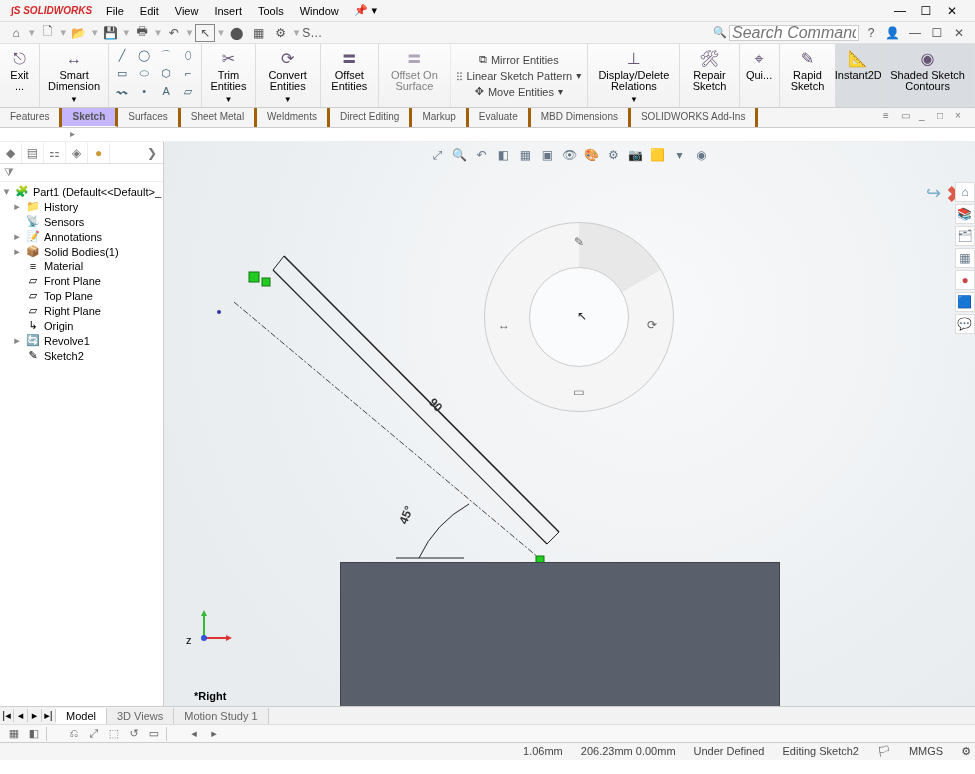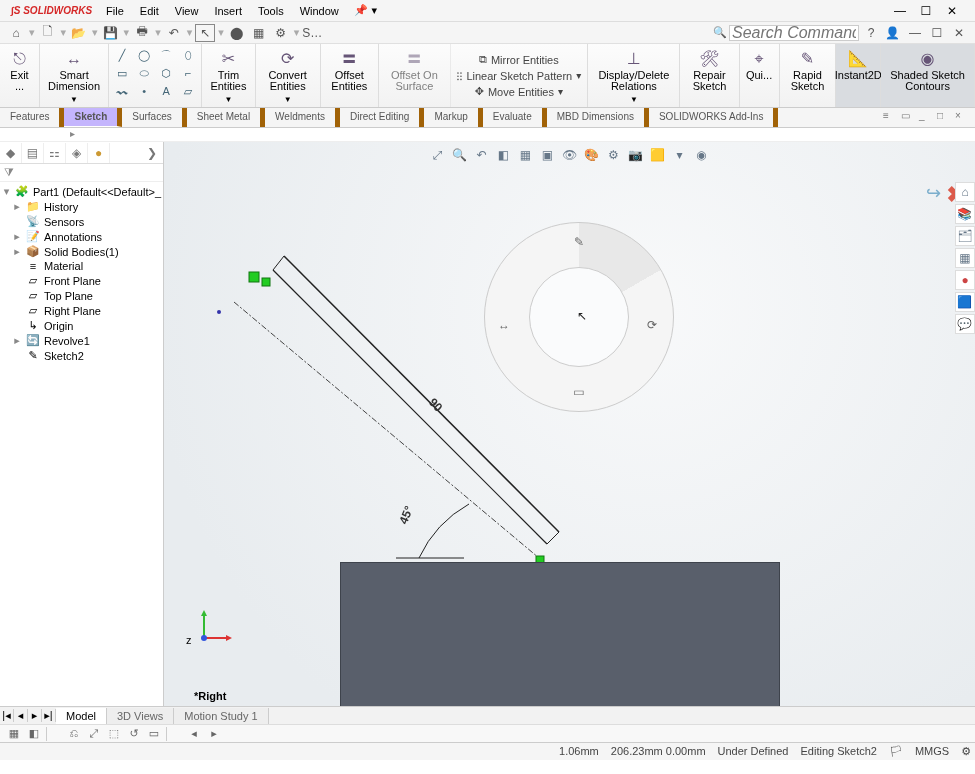--- a/index.html
+++ b/index.html
@@ -17,21 +17,21 @@
   .search-box input { width: 130px; height:16px; border:1px solid #ccc; padding:0 2px; font-size:16px; color:#888; font-style:italic; }
   .ribbon { height: 64px; background: linear-gradient(#fcfcfc,#f2f2f2); border-bottom: 1px solid #ccc; display:flex; }
   .rgroup { border-right: 1px solid #ddd; padding: 2px 4px; display:flex; flex-direction:column; align-items:center; justify-content:flex-start; gap:2px; }
   .rgroup.big { min-width:40px; }
   .rbtn-big { display:flex; flex-direction:column; align-items:center; gap:2px; padding:2px 4px; text-align:center; font-size:10px; line-height:11px; }
   .ricon { width:20px; height:20px; display:flex; align-items:center; justify-content:center; font-size:16px; color:#657; }
   .rgrid { display:grid; grid-template-rows: repeat(3, 18px); grid-auto-flow: column; gap: 0 4px; align-items:center; }
   .rmini { width:18px; height:16px; display:flex; align-items:center; justify-content:center; font-size:11px; color:#467; }
   .rwide { display:flex; align-items:center; font-size:10px; gap:4px; padding:0 2px; white-space:nowrap; color:#444; }
   .cmdtabs { height: 20px; background: #f5f5f5; border-bottom:1px solid #ccc; display:flex; align-items:stretch; position: relative; }
-  .ctab { padding: 3px 10px; border-right:5px solid #a16207; font-size:10px; color:#555; }
+  .ctab { padding: 3px 10px; border-right:3px solid #a16207; font-size:10px; color:#555; }
   .ctab.active { background:#c4b5fd; font-weight:bold; border-bottom:1px solid #fff; }
   .small-breadcrumb { height:14px; background:#fff; border-bottom:1px solid #eee; padding-left:70px; font-size:10px; color:#888; }
   .workarea { display:flex; height: calc(774px - 22px - 22px - 64px - 20px - 14px - 18px - 18px - 18px - 14px); }
   .sidebar { width: 164px; border-right:1px solid #ccc; background:#fff; display:flex; flex-direction:column; }
   .side-tool { height: 22px; border-bottom:1px solid #ddd; display:flex; align-items:center; gap:0; }
   .side-tool span { width:22px; height:20px; display:flex; align-items:center; justify-content:center; font-size:12px; color:#777; border-right:1px solid #eee; }
   .side-tool span.nav { margin-left:auto; border:none; }
   .side-filter { height:18px; border-bottom:1px solid #eee; display:flex; align-items:center; padding-left:4px; }
   .tree { flex:1; overflow:auto; padding:2px 0; }
   .tree-item { display:flex; align-items:center; gap:4px; padding:1px 2px; font-size:11px; white-space:nowrap; }
@@ -54,21 +54,21 @@
   .triad svg { width:40px; height:40px; }
   .view-label { position:absolute; left:30px; bottom:4px; font-size:11px; font-weight:bold; }
   .bottom-tabs { height:18px; background:#f2f2f2; border-top:1px solid #ccc; display:flex; align-items:center; font-size:10px; }
   .bottom-tabs .nav { display:flex; }
   .bottom-tabs .nav span { width:14px; text-align:center; border-right:1px solid #ccc; }
   .btab { padding:2px 10px; border-right:1px solid #ccc; background:#fff; }
   .btab.inactive { background:#eee; color:#666; }
   .bottom-tools { height:18px; background:#f8f8f8; border-top:1px solid #ddd; display:flex; align-items:center; gap:4px; padding:0 6px; }
   .bottom-tools span { width:16px; height:16px; font-size:11px; color:#666; display:flex; align-items:center; justify-content:center; }
   .statusbar { height:18px; background:#f5f5f5; border-top:1px solid #ccc; display:flex; align-items:center; font-size:10px; color:#444; padding:0 4px; }
-  .statusbar .right { margin-left:auto; display:flex; gap:12px; }
+  .statusbar .right { margin-left:auto; display:flex; gap:18px; }
   .close-x { position:absolute; right:10px; top:40px; color:#dc5b4b; font-size:22px; font-weight:bold; }
   .confirm-arrow { position:absolute; right:34px; top:40px; color:#7baecc; font-size:18px; }
   .cmd-right { position:absolute; right:6px; top:2px; display:flex; gap:4px; }
   .cmd-right span { width:14px; font-size:10px; color:#777; }
   svg.sketch { position:absolute; left:0; top:0; }
 </style>
 </head>
 <body>
 
 <div class="titlebar">

